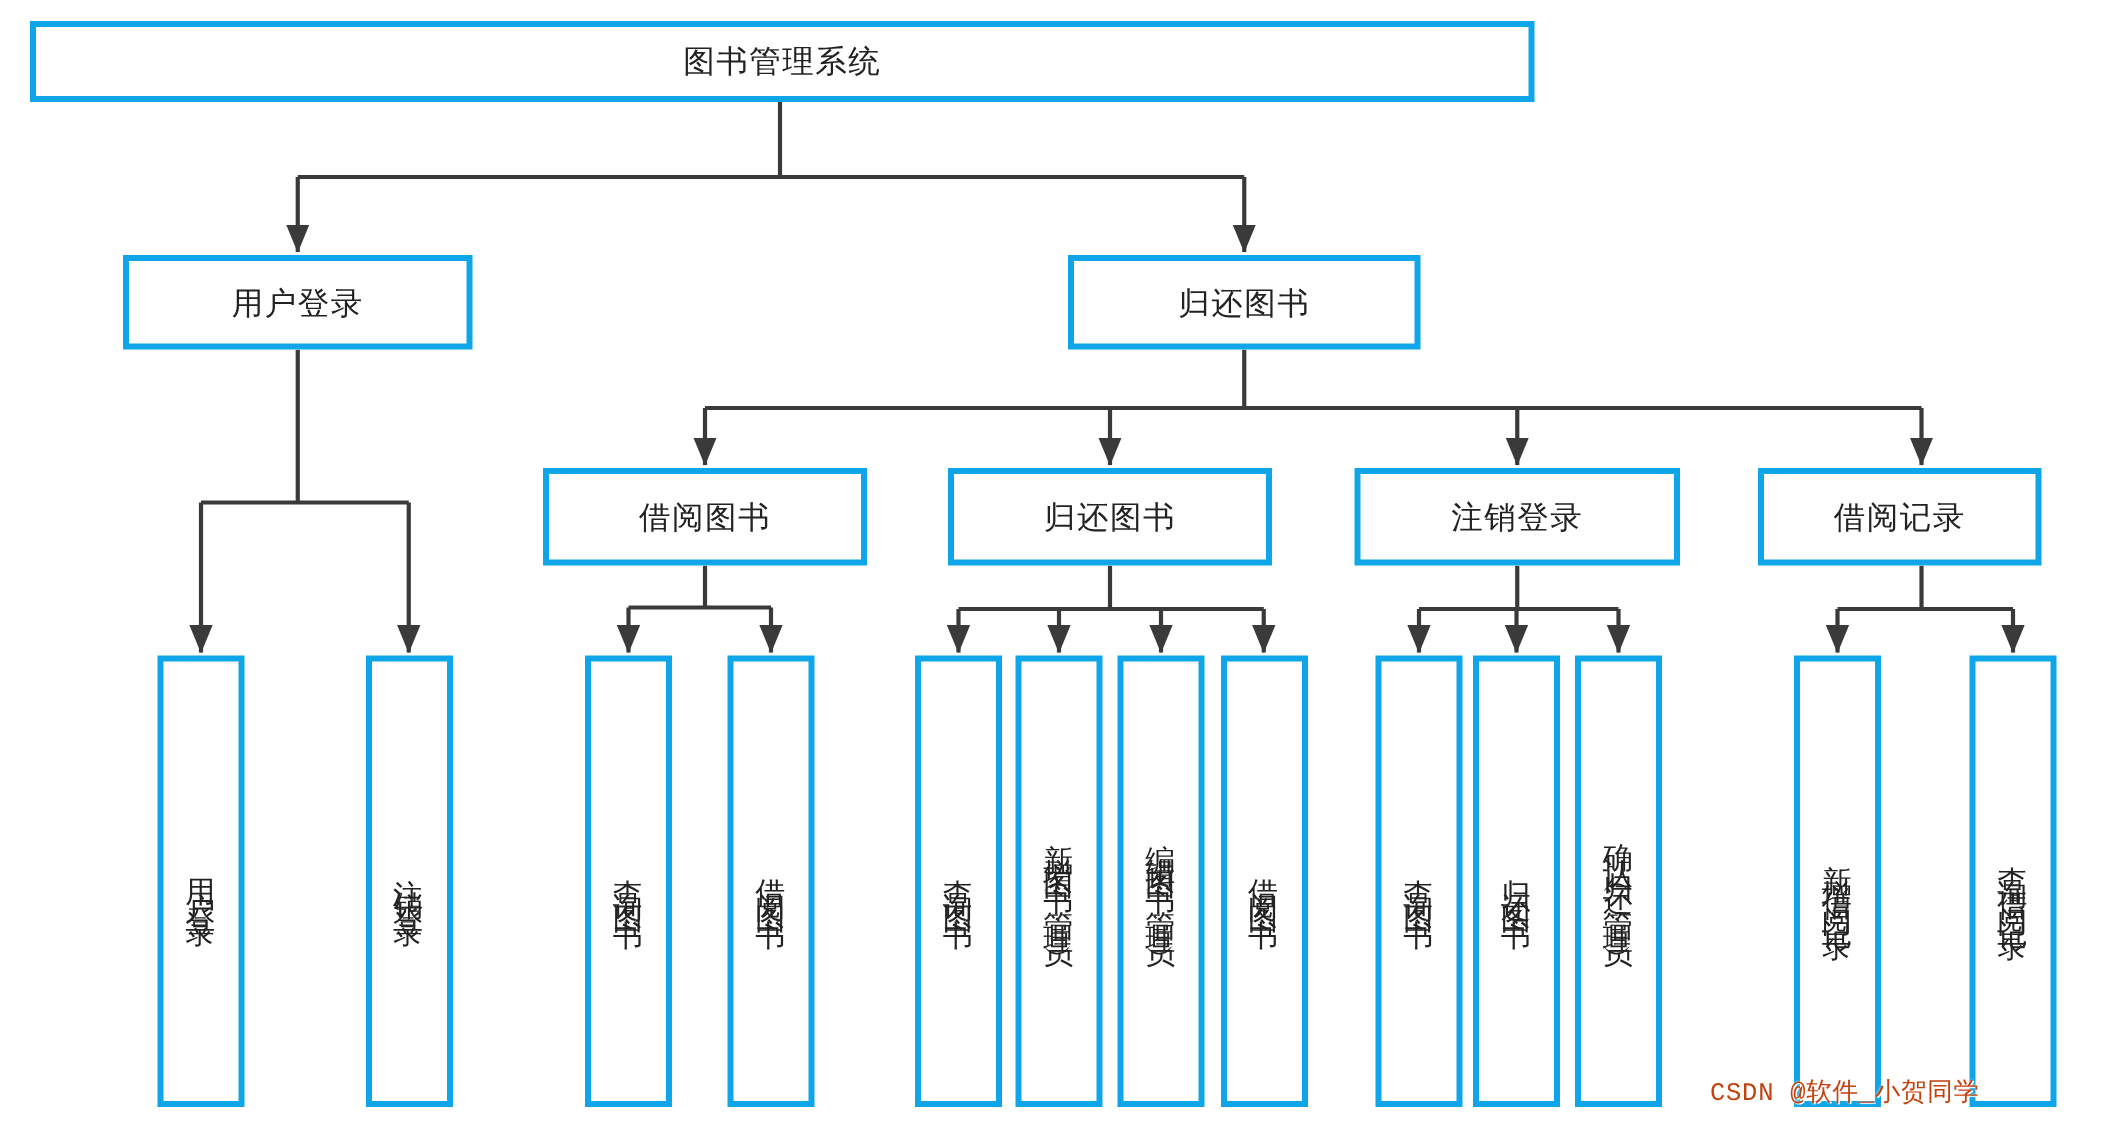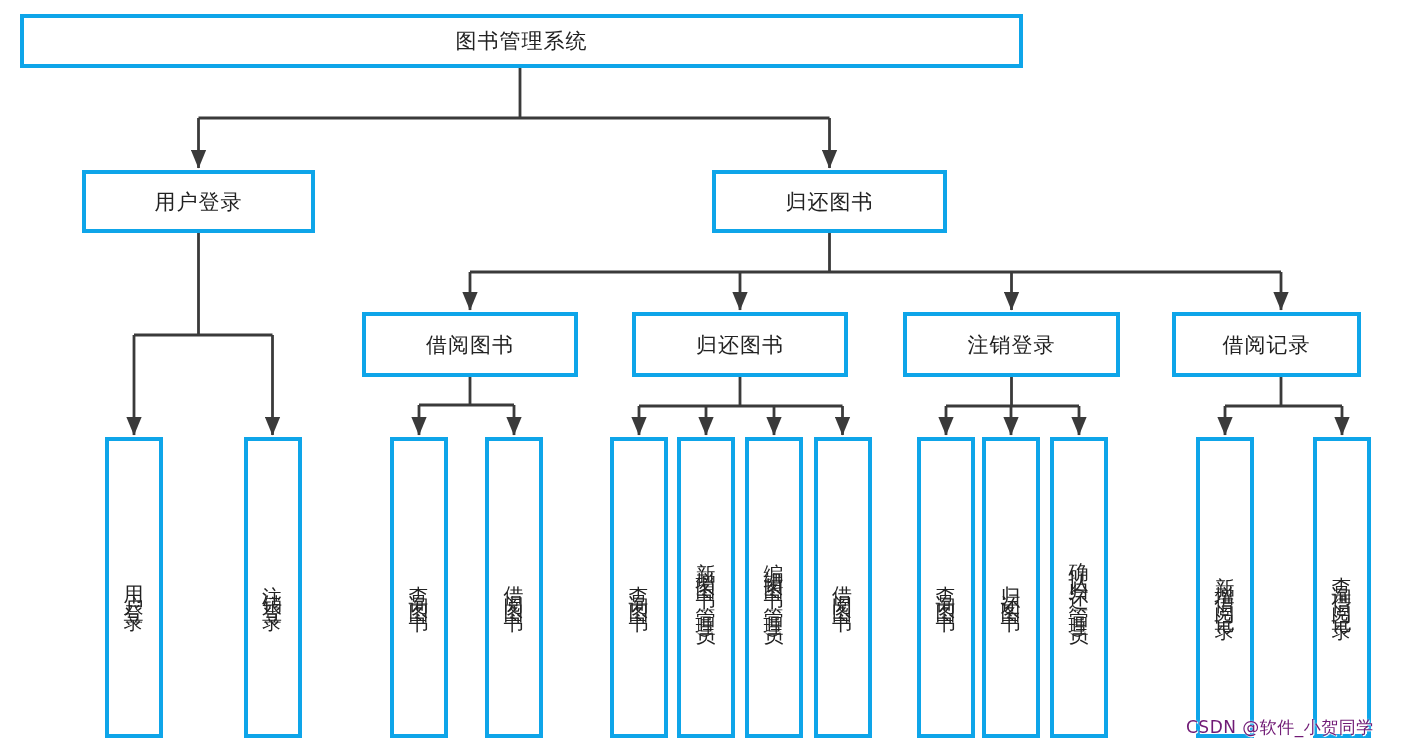--- a/index.html
+++ b/index.html
@@ -46,28 +46,29 @@
   .vtext {
     writing-mode: vertical-rl;
     text-orientation: mixed;
     font-size: 20px;
     line-height: 1;
     letter-spacing: 9px;
     white-space: nowrap;
   }
   #watermark {
     position: absolute;
-    left: 1186px;
+    left: 1140px;
     top: 716px;
     font-size: 17px;
     letter-spacing: 0.5px;
-    color: #701a75;
+    color: #c2410c;
     text-shadow: 0 0 2px #ffffff, 1px 1px 0 #ffffff;
     white-space: nowrap;
     z-index: 5;
+    font-family: Liberation Mono, monospace;
   }
 </style>
 </head>
 <body>
 
 <div id="canvas">
 
   <svg id="wires" viewBox="0 0 1405 747" xmlns="http://www.w3.org/2000/svg">
     <defs>
       <marker id="arrow" markerUnits="userSpaceOnUse" markerWidth="20" markerHeight="16" viewBox="0 0 18 14" refX="16.5" refY="7" orient="auto">

